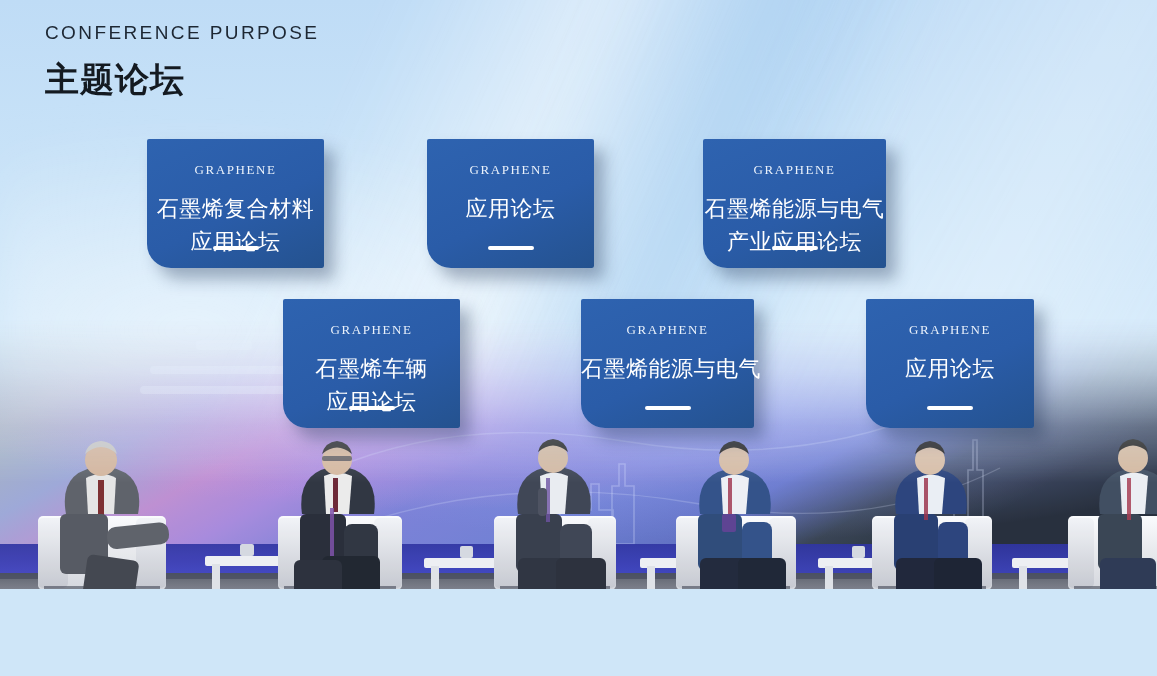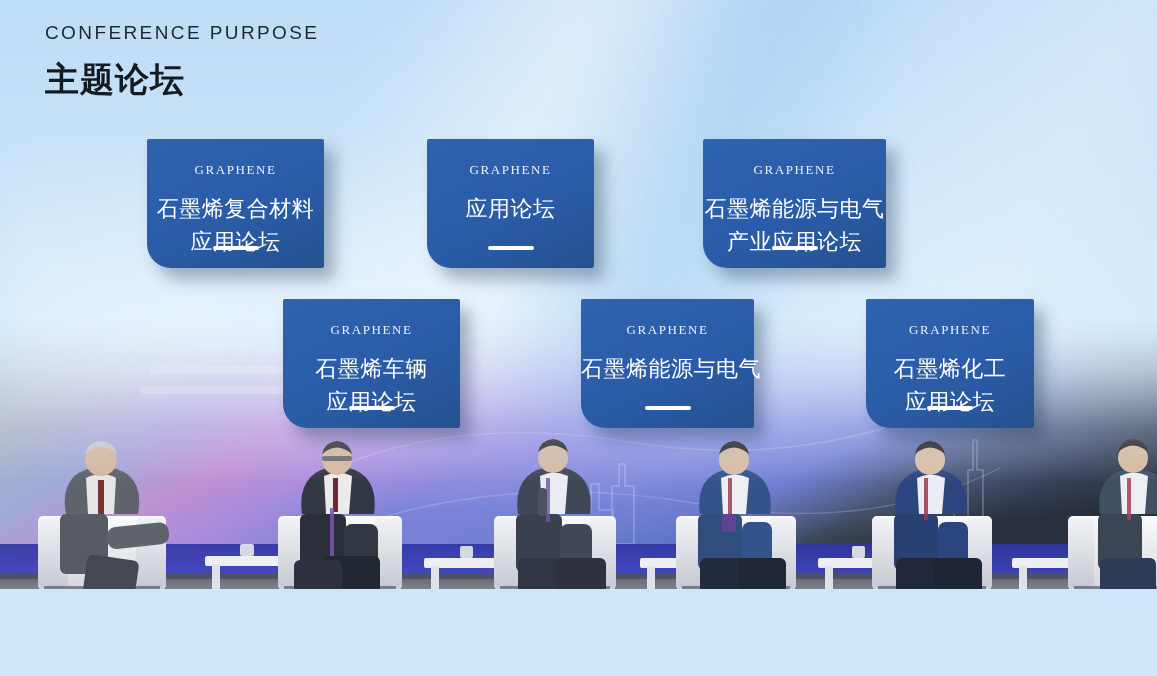--- a/index.html
+++ b/index.html
@@ -390,19 +390,18 @@
     <div class="card-kicker">GRAPHENE</div>
     <div class="card-title">
       <span>石墨烯能源与电气</span>
     </div>
     <div class="card-rule"></div>
   </div>
 
   <div class="card" id="card-5">
     <div class="card-kicker">GRAPHENE</div>
     <div class="card-title">
-      <span>石墨烯化工</span>
       <span>应用论坛</span>
     </div>
     <div class="card-rule"></div>
   </div>
 
 </div>
 
 </body></html>

